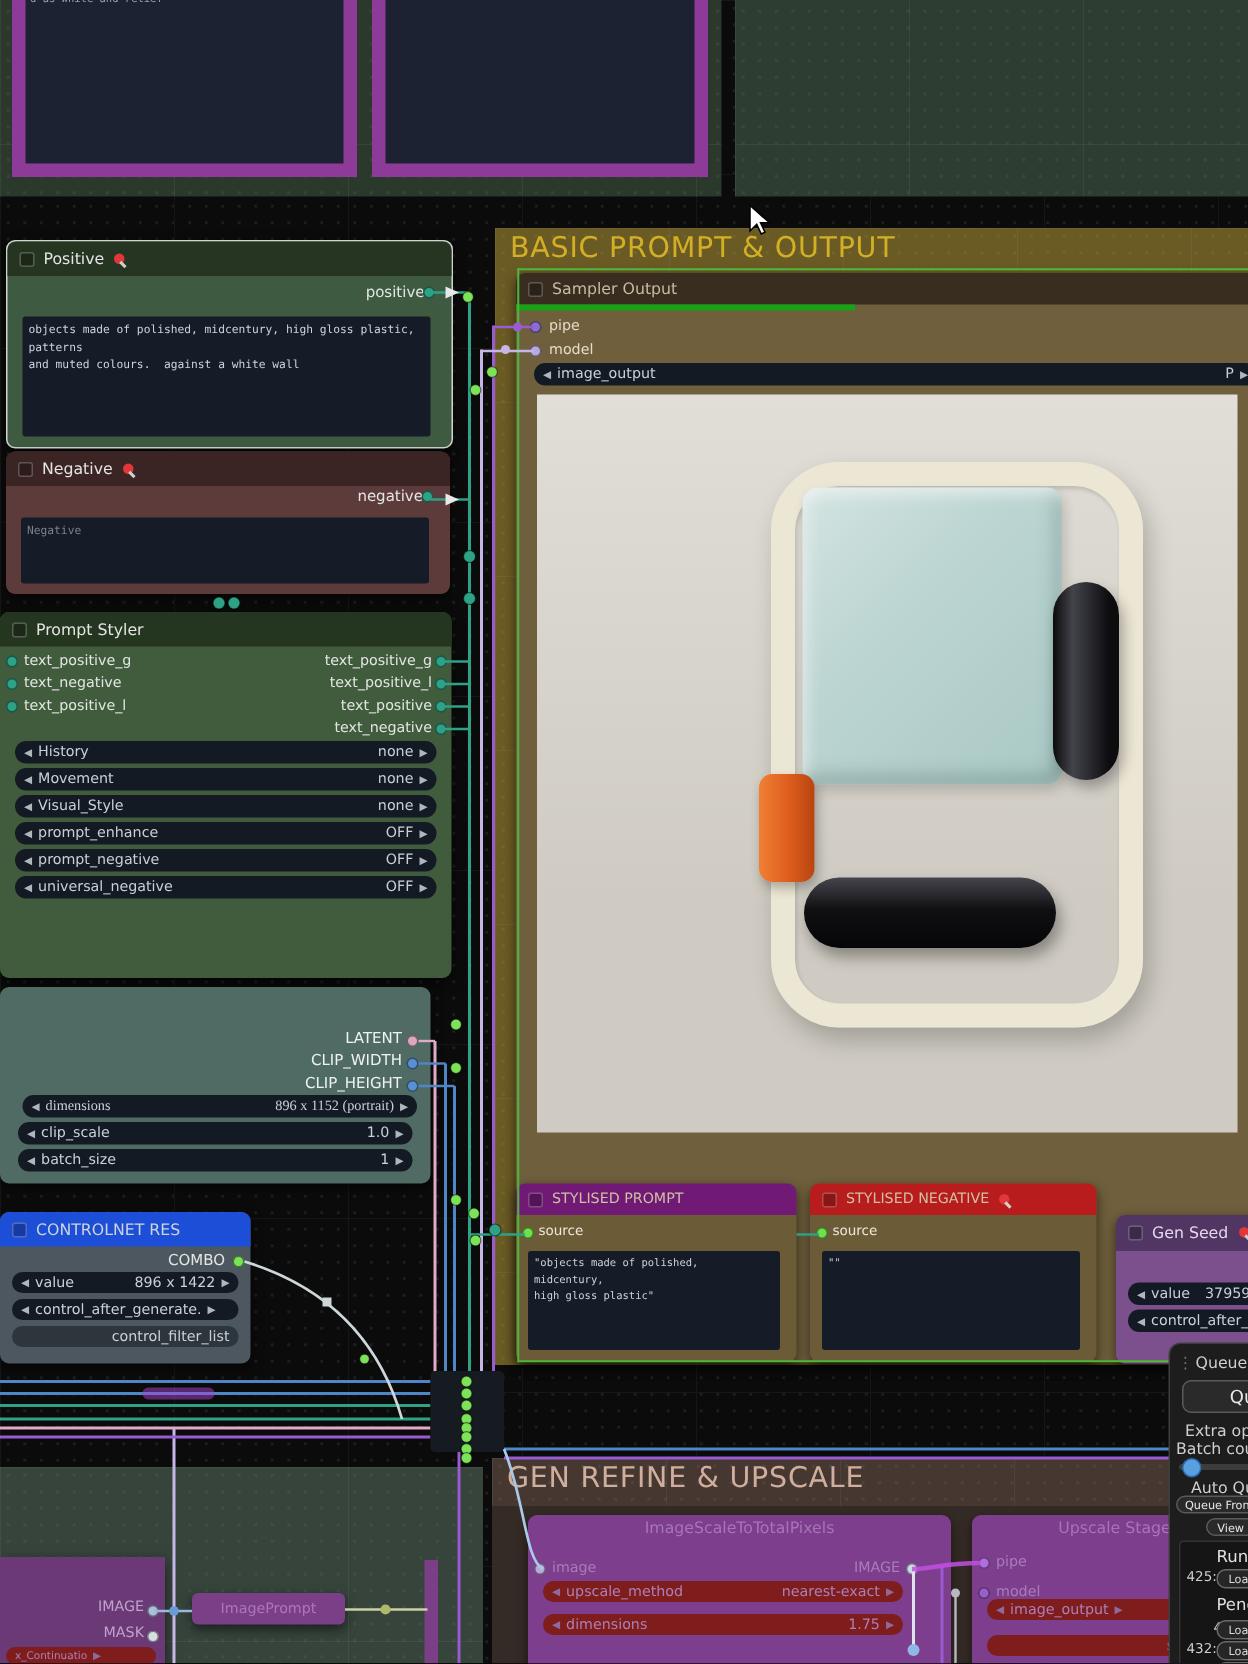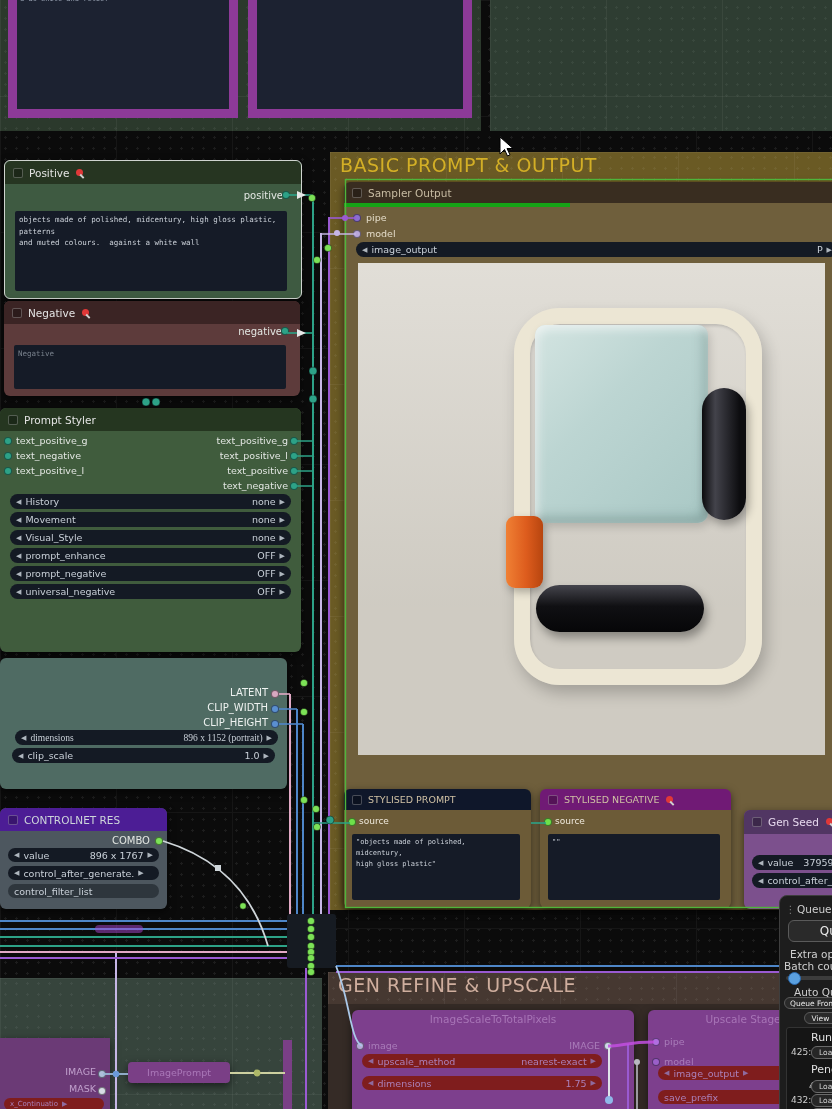--- a/index.html
+++ b/index.html
@@ -23,21 +23,21 @@
   .pin{position:relative;width:10px;height:10px;display:inline-block;}
   .pin::before{content:"";position:absolute;left:1px;top:1px;width:7px;height:7px;background:#e03838;border-radius:50%;}
   .pin::after{content:"";position:absolute;left:6px;top:6px;width:1.5px;height:5px;background:#cfcfcf;transform:rotate(-45deg);}
   .dot{position:absolute;width:8px;height:8px;border-radius:50%;border:1px solid rgba(0,0,0,.45);box-sizing:border-box;}
   .plab{position:absolute;font-size:9.5px;color:#e2e6e2;white-space:nowrap;}
   .pill{position:absolute;height:15px;border-radius:8px;background:#141a24;display:flex;align-items:center;
         padding:0 6px;font-size:9.5px;color:#c9d0d8;white-space:nowrap;overflow:hidden;box-sizing:border-box;}
   .pill::before{content:"◀";font-size:7px;color:#aeb6be;margin-right:4px;}
   .pill::after{content:"▶";font-size:7px;color:#aeb6be;margin-left:4px;}
   .pill .val{margin-left:auto;padding-left:8px;}
-  .pill.btn{justify-content:flex-start;}
+  .pill.btn{justify-content:flex-end;}
   .pill.btn::before,.pill.btn::after{content:"";margin:0;}
   .pill.noa::before{content:"";margin:0;}
   .ta{position:absolute;background:#151b27;border-radius:2px;padding:3px 4px;overflow:hidden;
       font-family:"DejaVu Sans Mono","Liberation Mono",monospace;font-size:7.5px;line-height:1.55;
       color:#ccd2da;white-space:pre-wrap;box-sizing:border-box;}
   .purplebox{position:absolute;border:9px solid #8d3a98;background:#1c2231;box-sizing:border-box;}
   .qp{position:absolute;left:779px;top:895px;width:170px;height:230px;background:#1d1d1d;
       border:1px solid #3e3e3e;border-radius:8px 0 0 8px;z-index:20;font-size:10.5px;color:#cfcfcf;}
   .qbtn{position:absolute;border:1px solid #5a5a5a;background:#2a2a2a;color:#e8e8e8;border-radius:6px;
        display:flex;align-items:center;justify-content:center;box-sizing:border-box;}
@@ -149,32 +149,36 @@
     <span class="dot" style="left:271px;top:47px;background:#5a8fd0;"></span>
     <span class="dot" style="left:271px;top:62px;background:#5a8fd0;"></span>
     <div class="pill" style="left:15px;top:72px;width:263px;font-family:Liberation Serif, serif;">
       <span>dimensions</span>
         <span class="val">896 x 1152  (portrait)</span>
       </div>
     <div class="pill" style="left:12px;top:90px;width:263px;">
       <span>clip_scale</span>
         <span class="val">1.0</span>
       </div>
+    <div class="pill" style="left:12px;top:108px;width:263px;">
+      <span>batch_size</span>
+        <span class="val">1</span>
+      </div>
   </div>
 
   <div class="node" style="left:0;top:808px;width:167px;height:101px;background:#4d575f;">
-    <div class="nh" style="height:23px;background:#4c1d95;color:#cdd5da;">
+    <div class="nh" style="height:23px;background:#1d4ed8;color:#cdd5da;">
       <span class="cb"></span>
       <span>CONTROLNET RES</span>
     </div>
     <span class="plab" style="right:17px;top:27px;font-size:10px;">COMBO</span>
     <span class="dot" style="left:155px;top:29px;background:#7ce257;"></span>
     <div class="pill" style="left:8px;top:40px;width:151px;height:14px;">
       <span>value</span>
-        <span class="val">896 x 1767</span>
+        <span class="val">896 x 1422</span>
       </div>
     <div class="pill" style="left:8px;top:58px;width:151px;height:14px;">
       <span>control_after_generate.</span>
       </div>
     <div class="pill btn" style="left:8px;top:76px;width:151px;height:14px;background:#2e363d;">
       <span>control_filter_list</span>
       </div>
   </div>
 
   <div class="node" style="left:344px;top:182px;width:506px;height:726px;background:#6f5f3c;border-radius:6px 0 0 6px;">
@@ -196,32 +200,32 @@
       <div style="position:absolute;left:0;top:0;width:100%;height:100%;background:linear-gradient(180deg,rgba(255,255,255,.25),rgba(0,0,0,.04) 70%);"></div>
       <div style="position:absolute;left:156px;top:45px;width:216px;height:345px;border:16px solid #ece6d4;border-radius:46px;box-shadow:4px 8px 16px rgba(0,0,0,.22), inset 1px 2px 3px rgba(0,0,0,.15);"></div>
       <div style="position:absolute;left:177px;top:62px;width:173px;height:198px;border-radius:10px;background:linear-gradient(135deg,#d3e4e1 0%,#bcd5d2 40%,#a9c8c5 100%);box-shadow:inset 3px 4px 10px rgba(255,255,255,.65), inset -4px -6px 12px rgba(70,100,95,.35), 2px 4px 8px rgba(0,0,0,.15);"></div>
       <div style="position:absolute;left:344px;top:125px;width:44px;height:132px;border-radius:22px;background:linear-gradient(90deg,#0b0b0d,#43434b 30%,#0d0d10 85%);box-shadow:3px 5px 9px rgba(0,0,0,.3);"></div>
       <div style="position:absolute;left:148px;top:253px;width:37px;height:72px;border-radius:9px;background:linear-gradient(90deg,#f08034,#dd5c1d 55%,#b7450f);box-shadow:2px 4px 8px rgba(0,0,0,.28);"></div>
       <div style="position:absolute;left:178px;top:322px;width:168px;height:47px;border-radius:24px;background:linear-gradient(180deg,#45454d 0%,#101013 45%,#060608 100%);box-shadow:3px 6px 10px rgba(0,0,0,.35);"></div>
     </div>
   </div>
 
   <div class="node" style="left:344px;top:789px;width:187px;height:119px;background:#6c5b37;">
-    <div class="nh" style="height:21px;background:#0f172a;color:#cfc0a4;font-size:9.5px;">
+    <div class="nh" style="height:21px;background:#701a75;color:#cfc0a4;font-size:9.5px;">
       <span class="cb"></span>
       <span>STYLISED PROMPT</span>
     </div>
     <span class="dot" style="left:4px;top:29px;background:#6ee04a;"></span>
     <span class="plab" style="left:15px;top:27px;color:#efe9dc;font-size:9px;">source</span>
     <div class="ta" style="left:8px;top:45px;width:168px;height:66px;font-size:7px;">"objects made of polished, midcentury,
 high gloss plastic"</div>
   </div>
 
   <div class="node" style="left:540px;top:789px;width:191px;height:119px;background:#6c5b37;">
-    <div class="nh" style="height:21px;background:#701a75;color:#cfc0a4;font-size:9.5px;">
+    <div class="nh" style="height:21px;background:#b91c1c;color:#cfc0a4;font-size:9.5px;">
       <span class="cb"></span>
       <span>STYLISED NEGATIVE</span>
       <span class="pin"></span>
     </div>
     <span class="dot" style="left:4px;top:29px;background:#6ee04a;"></span>
     <span class="plab" style="left:15px;top:27px;color:#efe9dc;font-size:9px;">source</span>
     <div class="ta" style="left:8px;top:45px;width:172px;height:66px;font-size:7px;">""</div>
   </div>
 
   <div class="node" style="left:744px;top:810px;width:150px;height:99px;background:#7c508d;">

